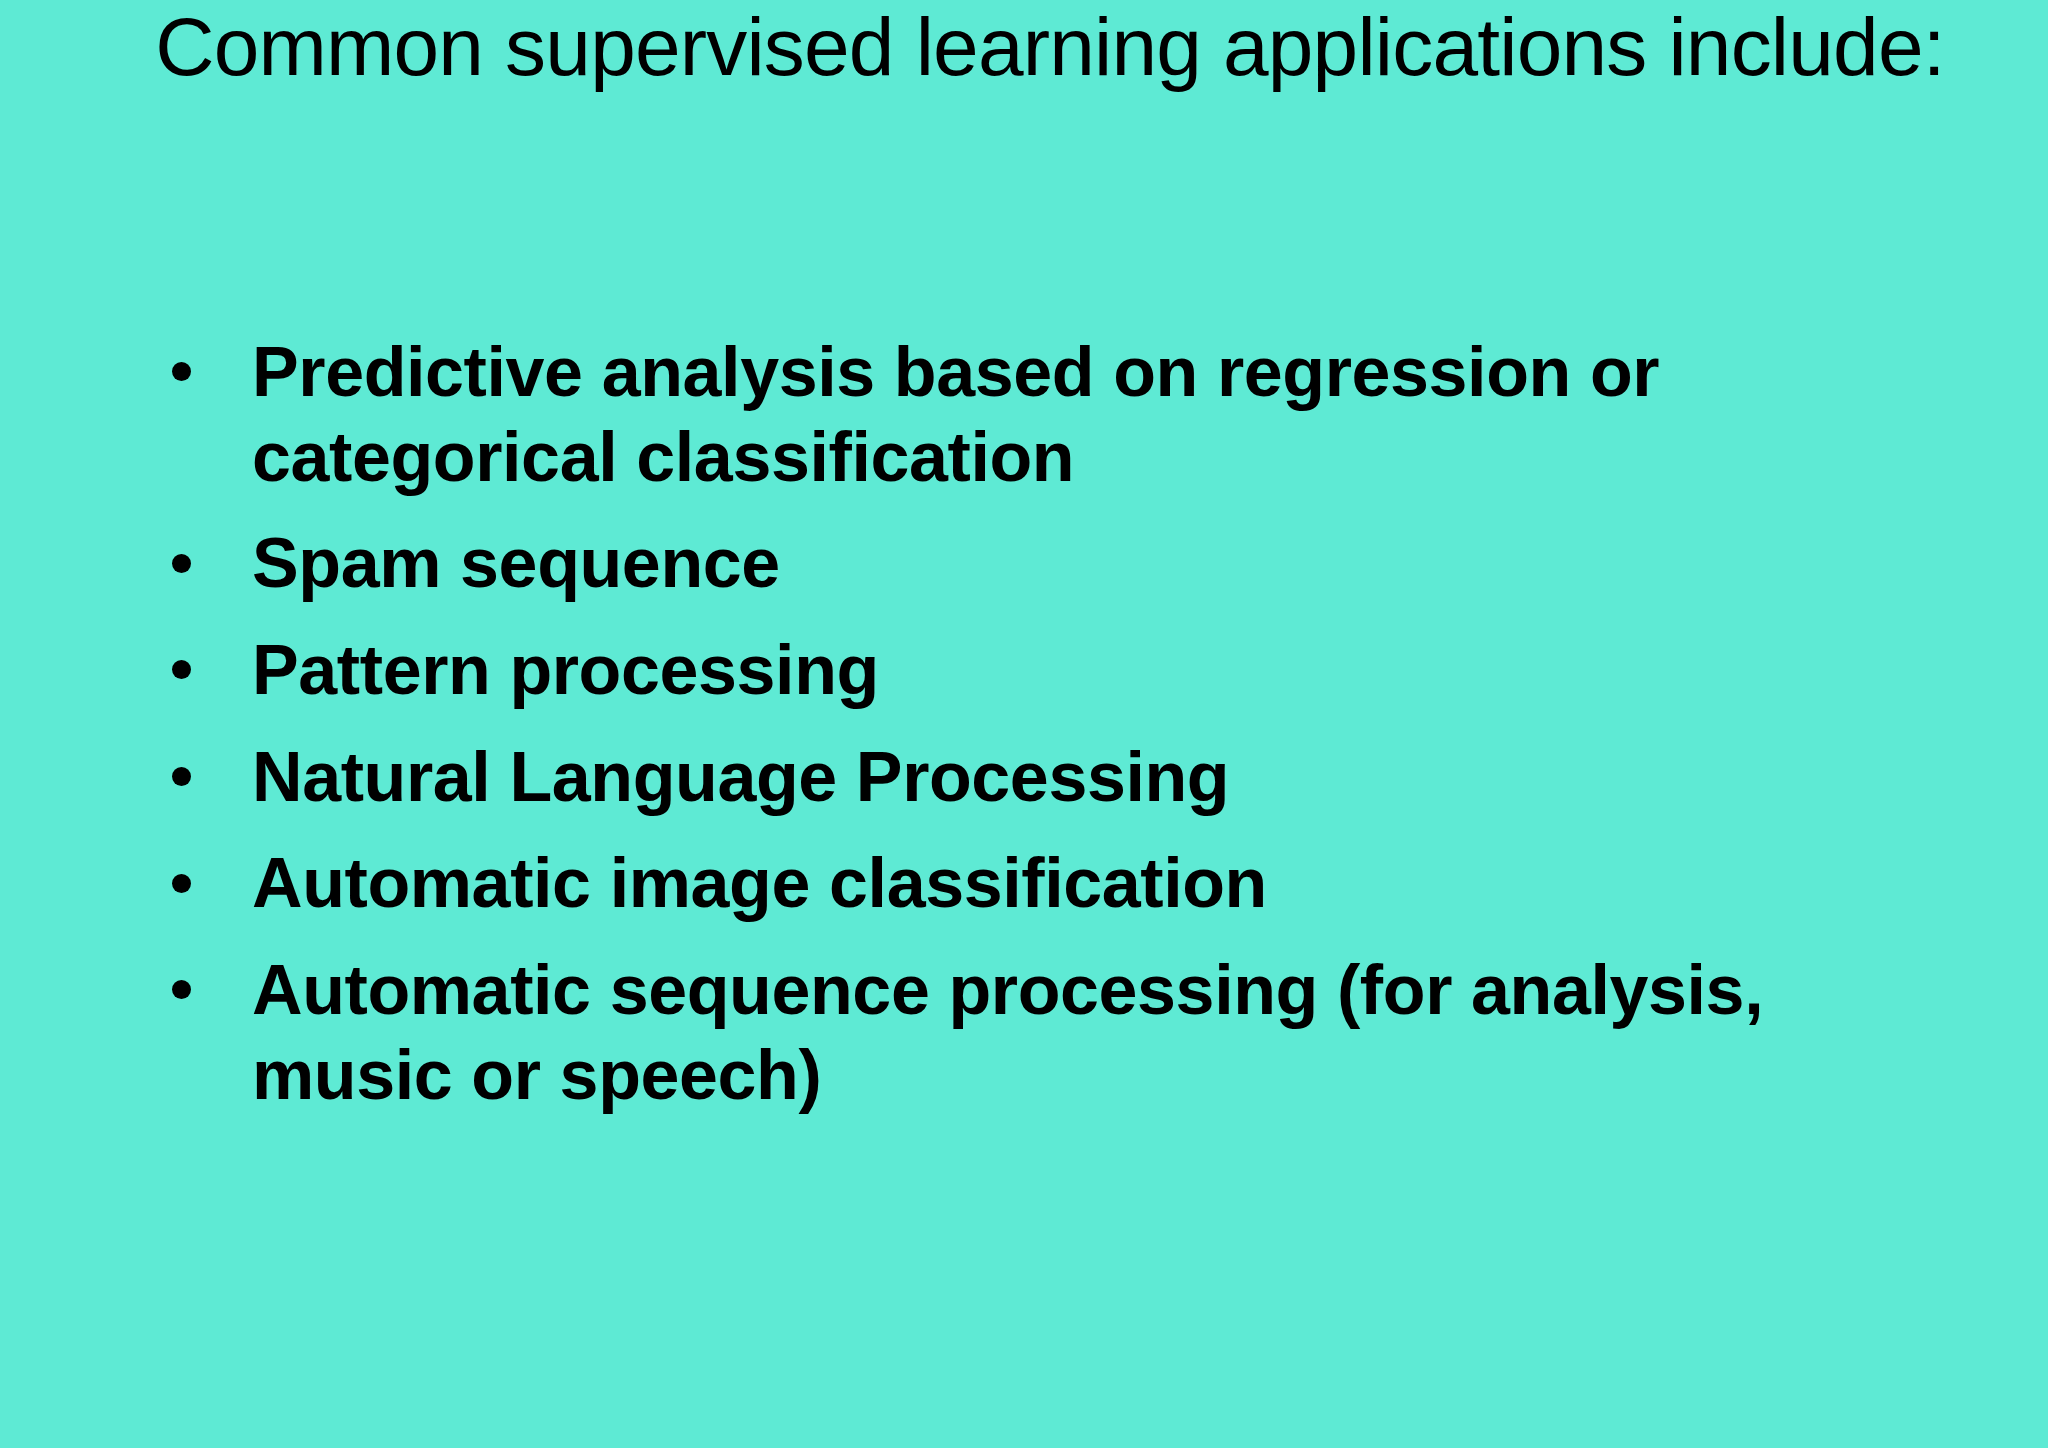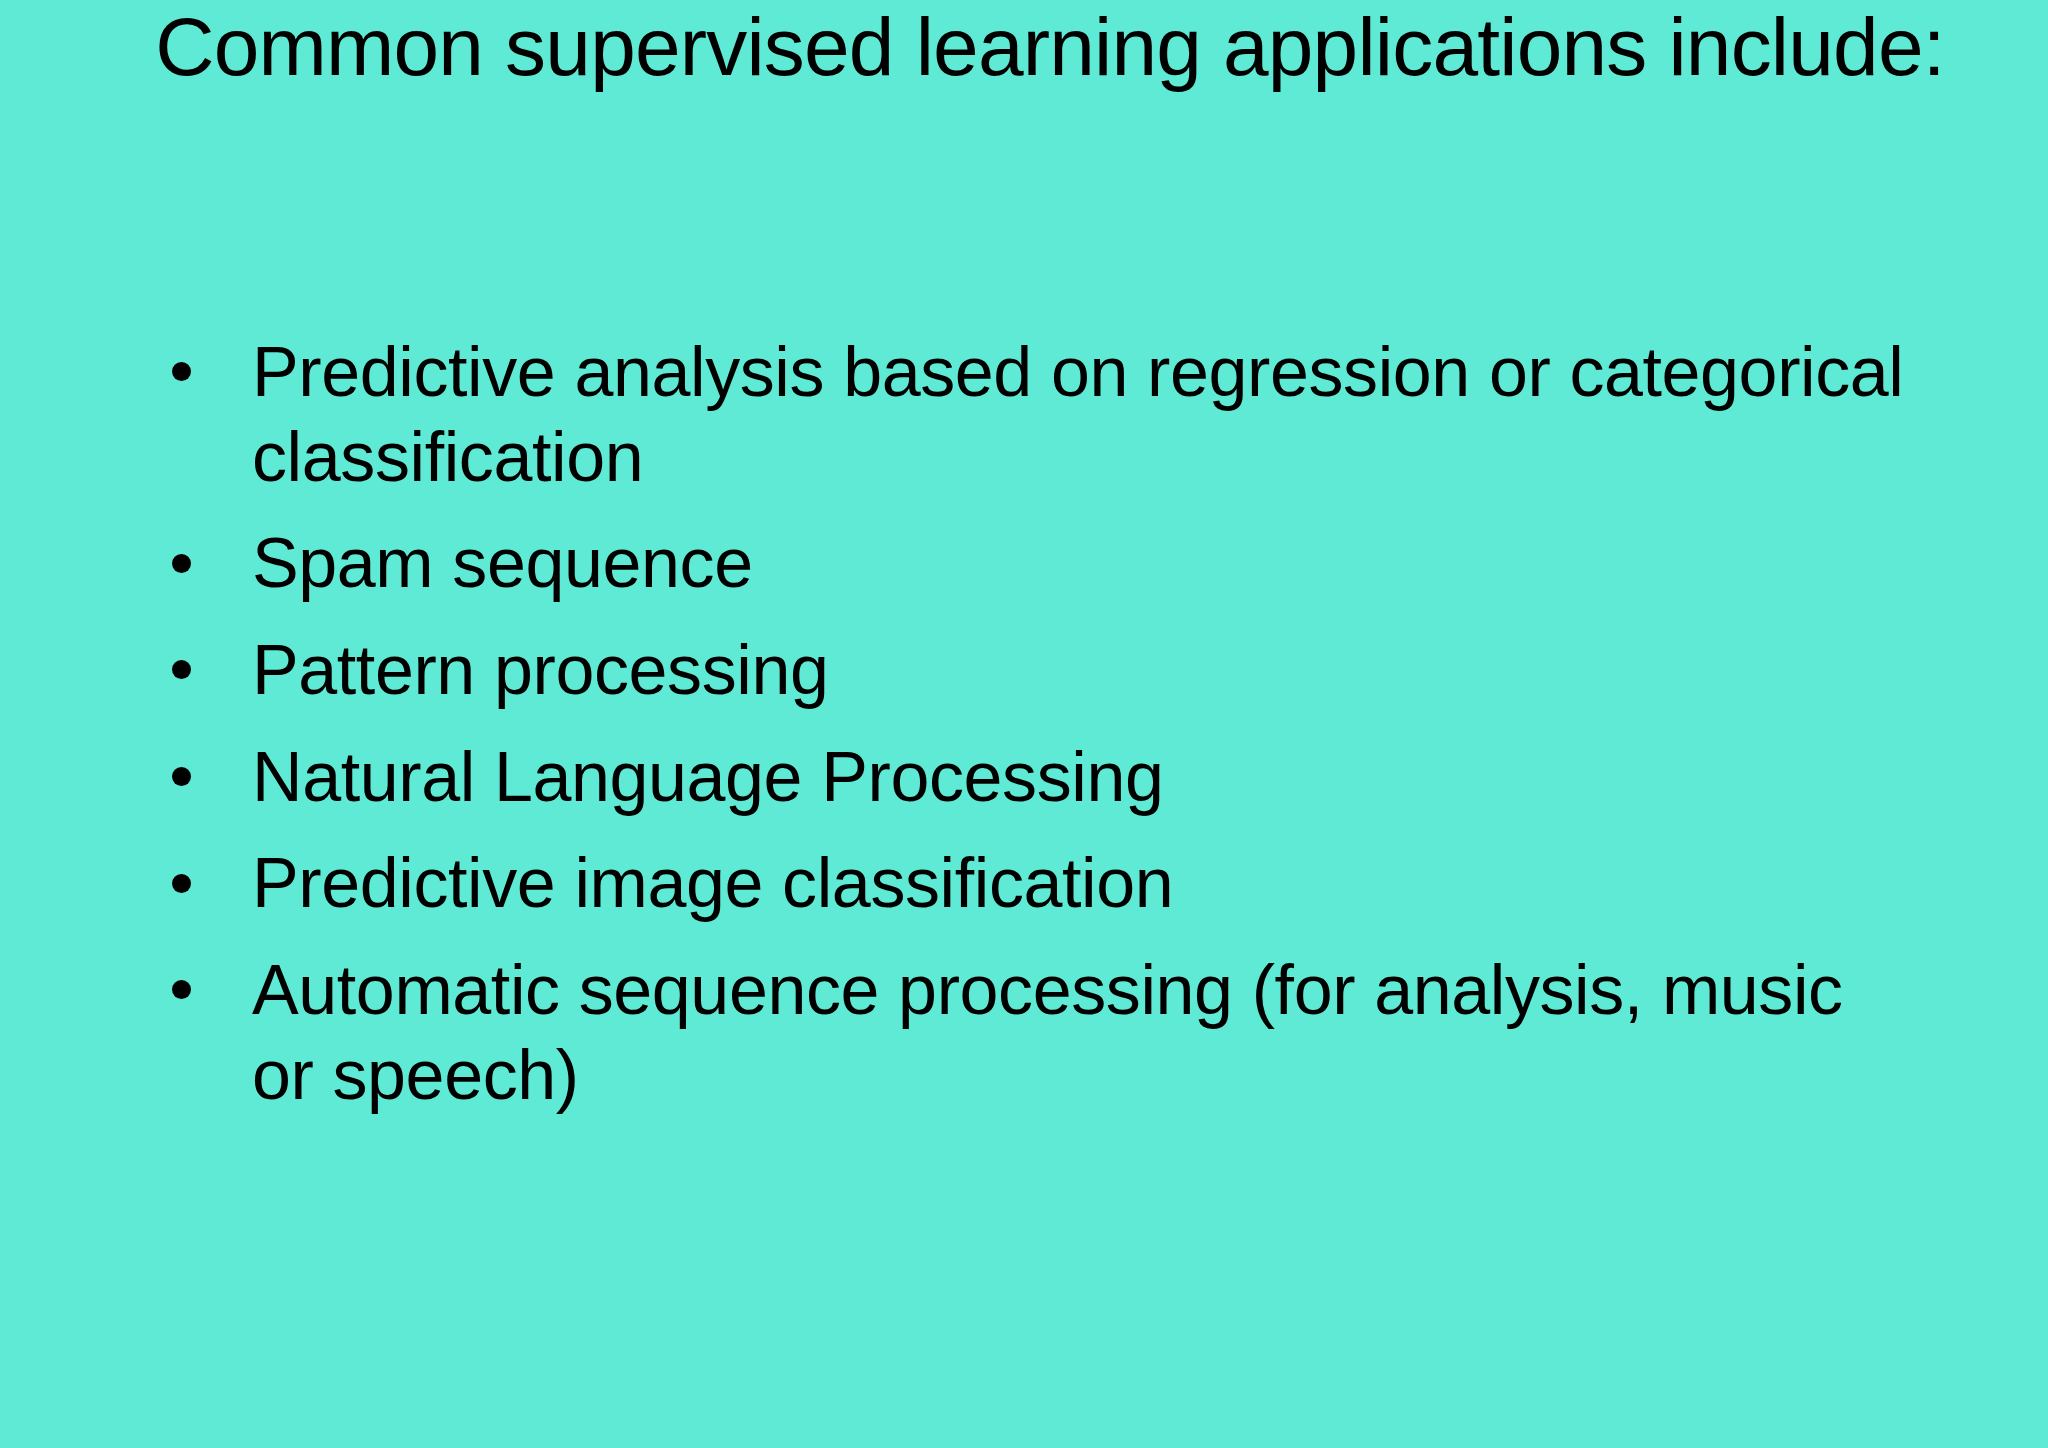--- a/index.html
+++ b/index.html
@@ -45,21 +45,21 @@
     list-style: none;
     margin: 0;
     padding: 0;
   }
   .bullet-item {
     position: relative;
     padding-left: 102px;
     margin: 0 0 22px 0;
     font-size: 70px;
     line-height: 1.21;
-    font-weight: 400;
+    font-weight: 700;
     letter-spacing: -0.4px;
     color: #000000;
   }
   .bullet-item:last-child {
     margin-bottom: 0;
   }
   .bullet-marker {
     position: absolute;
     left: 22px;
     top: 0.46em;
@@ -99,21 +99,21 @@
     </li>
 
     <li class="bullet-item">
       <span class="bullet-marker"></span>
       <span class="bullet-label">Natural Language Processing</span>
     </li>
 
 
     <li class="bullet-item">
       <span class="bullet-marker"></span>
-      <span class="bullet-label">Predictive image classification</span>
+      <span class="bullet-label">Automatic image classification</span>
     </li>
 
     <li class="bullet-item">
       <span class="bullet-marker"></span>
       <span class="bullet-label">Automatic sequence processing (for analysis, music or speech)</span>
     </li>
 
   </ul>
 
 </div>

